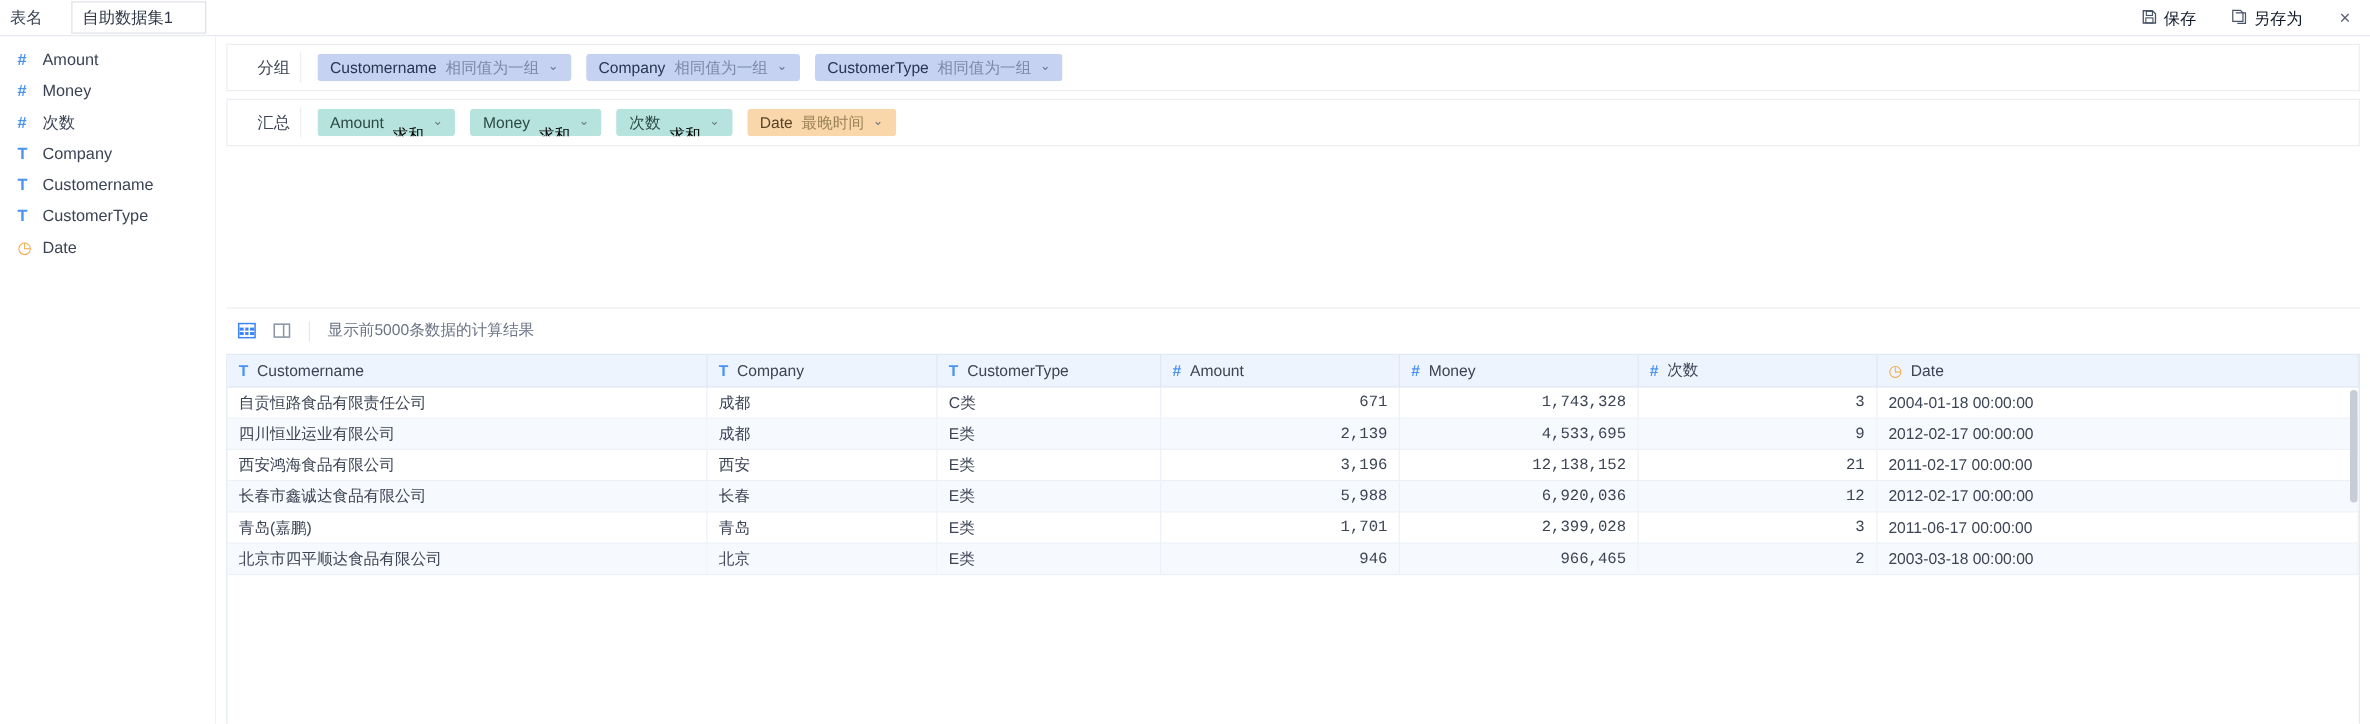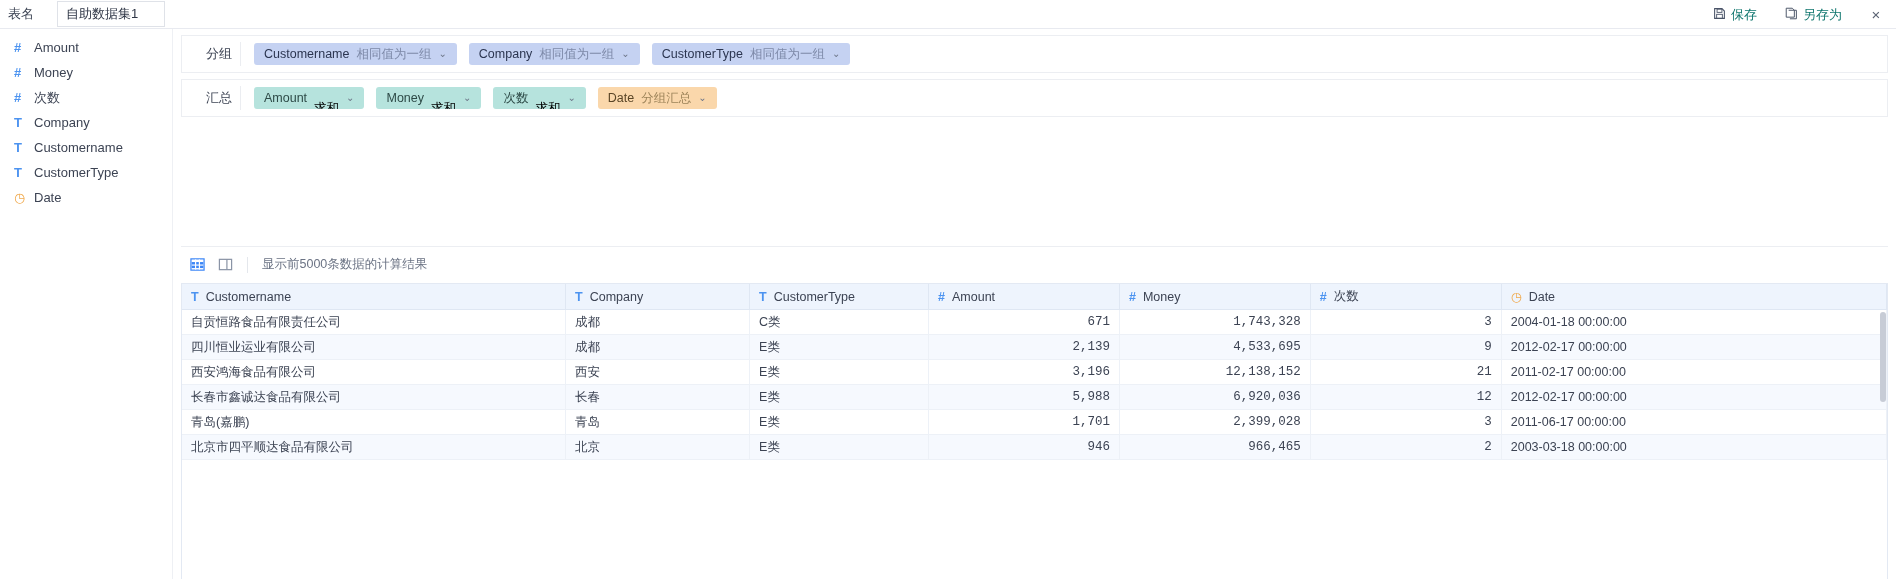--- a/index.html
+++ b/index.html
@@ -47,21 +47,21 @@
     display: flex;
     align-items: center;
     gap: 0px;
   }
   .tb-btn {
     display: flex;
     align-items: center;
     gap: 5px;
     height: 24px;
     padding: 0 14px;
-    color: #0f766e;
+    color: #0f172a;
     font-size: 13px;
     cursor: pointer;
     white-space: nowrap;
   }
   .tb-close {
     width: 40px; height: 29px;
     display: flex; align-items: center; justify-content: center;
     color: #5a6272; font-size: 15px; cursor: pointer;
   }
 
@@ -406,21 +406,21 @@
           <span class="c-op">求和</span>
           <span class="c-arrow">⌄</span>
         </div>
         <div class="chip agg">
           <span class="c-name">次数</span>
           <span class="c-op">求和</span>
           <span class="c-arrow">⌄</span>
         </div>
         <div class="chip date">
           <span class="c-name">Date</span>
-          <span class="c-op">分组汇总</span>
+          <span class="c-op">最晚时间</span>
           <span class="c-arrow">⌄</span>
         </div>
       </div>
     </div>
 
     <div class="spacer"></div>
 
     <div class="results">
       <div class="res-toolbar">
         <div class="view-btn">

